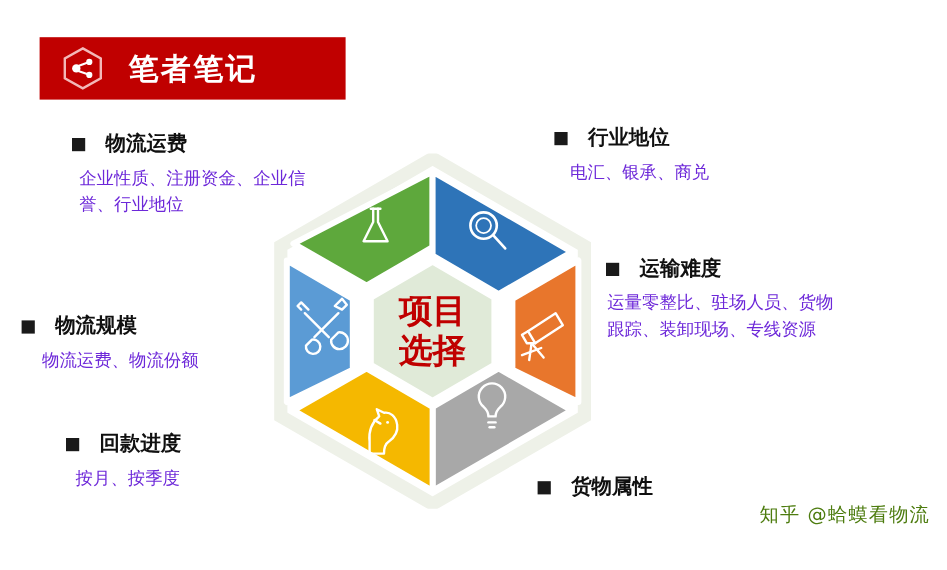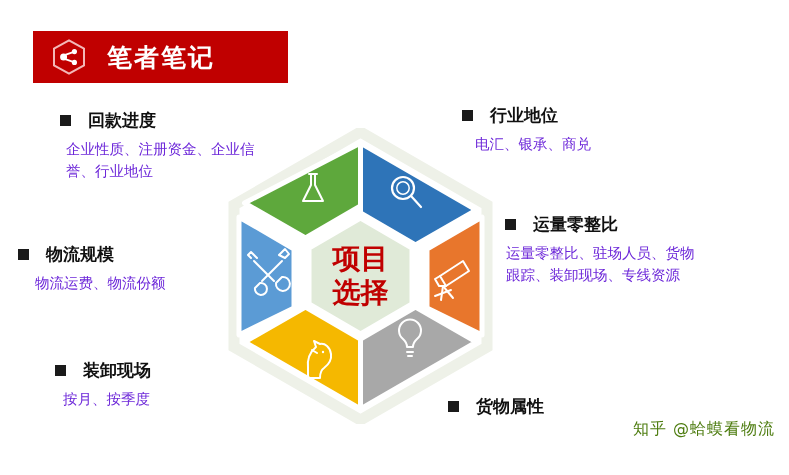--- a/index.html
+++ b/index.html
@@ -78,21 +78,21 @@
     color: #6d28d9;
     line-height: 1.55;
     margin-top: 9px;
     white-space: pre-line;
   }
 
   
   #lbl-qualification { left: 60px;  top: 112px; }
   #lbl-qualification .label-desc { margin-left: 6px; }
 
-  #lbl-scale        { left: 18px;  top: 246px; }
+  #lbl-scale        { left: 18px;  top: 264px; }
   #lbl-scale .label-desc { margin-left: 17px; }
 
   #lbl-payment      { left: 55px;  top: 362px; }
   #lbl-payment .label-desc { margin-left: 8px; }
 
   #lbl-settlement   { left: 462px; top: 107px; }
   #lbl-settlement .label-desc { margin-left: 13px; }
 
   #lbl-transport    { left: 505px; top: 216px; }
   #lbl-transport .label-desc { margin-left: 1px; }
@@ -133,54 +133,54 @@
       <circle cx="17.5" cy="24" r="4.2" fill="#ffffff"></circle>
       <line x1="19.5" y1="21.5" x2="29" y2="18.2" stroke="#ffffff" stroke-width="2.1"></line>
       <line x1="19.5" y1="26.5" x2="29" y2="29.8" stroke="#ffffff" stroke-width="2.1"></line>
     </svg>
     <div class="banner-title">笔者笔记</div>
   </div>
 
   <div class="label-block" id="lbl-qualification">
     <div class="label-head">
       <span class="bullet"></span>
-      <span class="label-title">回款进度</span>
+      <span class="label-title">物流运费</span>
     </div>
     <div class="label-desc">企业性质、注册资金、企业信
 誉、行业地位</div>
   </div>
 
   <div class="label-block" id="lbl-scale">
     <div class="label-head">
       <span class="bullet"></span>
       <span class="label-title">物流规模</span>
     </div>
     <div class="label-desc">物流运费、物流份额</div>
   </div>
 
   <div class="label-block" id="lbl-payment">
     <div class="label-head">
       <span class="bullet"></span>
-      <span class="label-title">装卸现场</span>
+      <span class="label-title">回款进度</span>
     </div>
     <div class="label-desc">按月、按季度</div>
   </div>
 
   <div class="label-block" id="lbl-settlement">
     <div class="label-head">
       <span class="bullet"></span>
       <span class="label-title">行业地位</span>
     </div>
     <div class="label-desc">电汇、银承、商兑</div>
   </div>
 
   <div class="label-block" id="lbl-transport">
     <div class="label-head">
       <span class="bullet"></span>
-      <span class="label-title">运量零整比</span>
+      <span class="label-title">运输难度</span>
     </div>
     <div class="label-desc">运量零整比、驻场人员、货物
 跟踪、装卸现场、专线资源</div>
   </div>
 
   <div class="label-block" id="lbl-cargo">
     <div class="label-head">
       <span class="bullet"></span>
       <span class="label-title">货物属性</span>
     </div>

